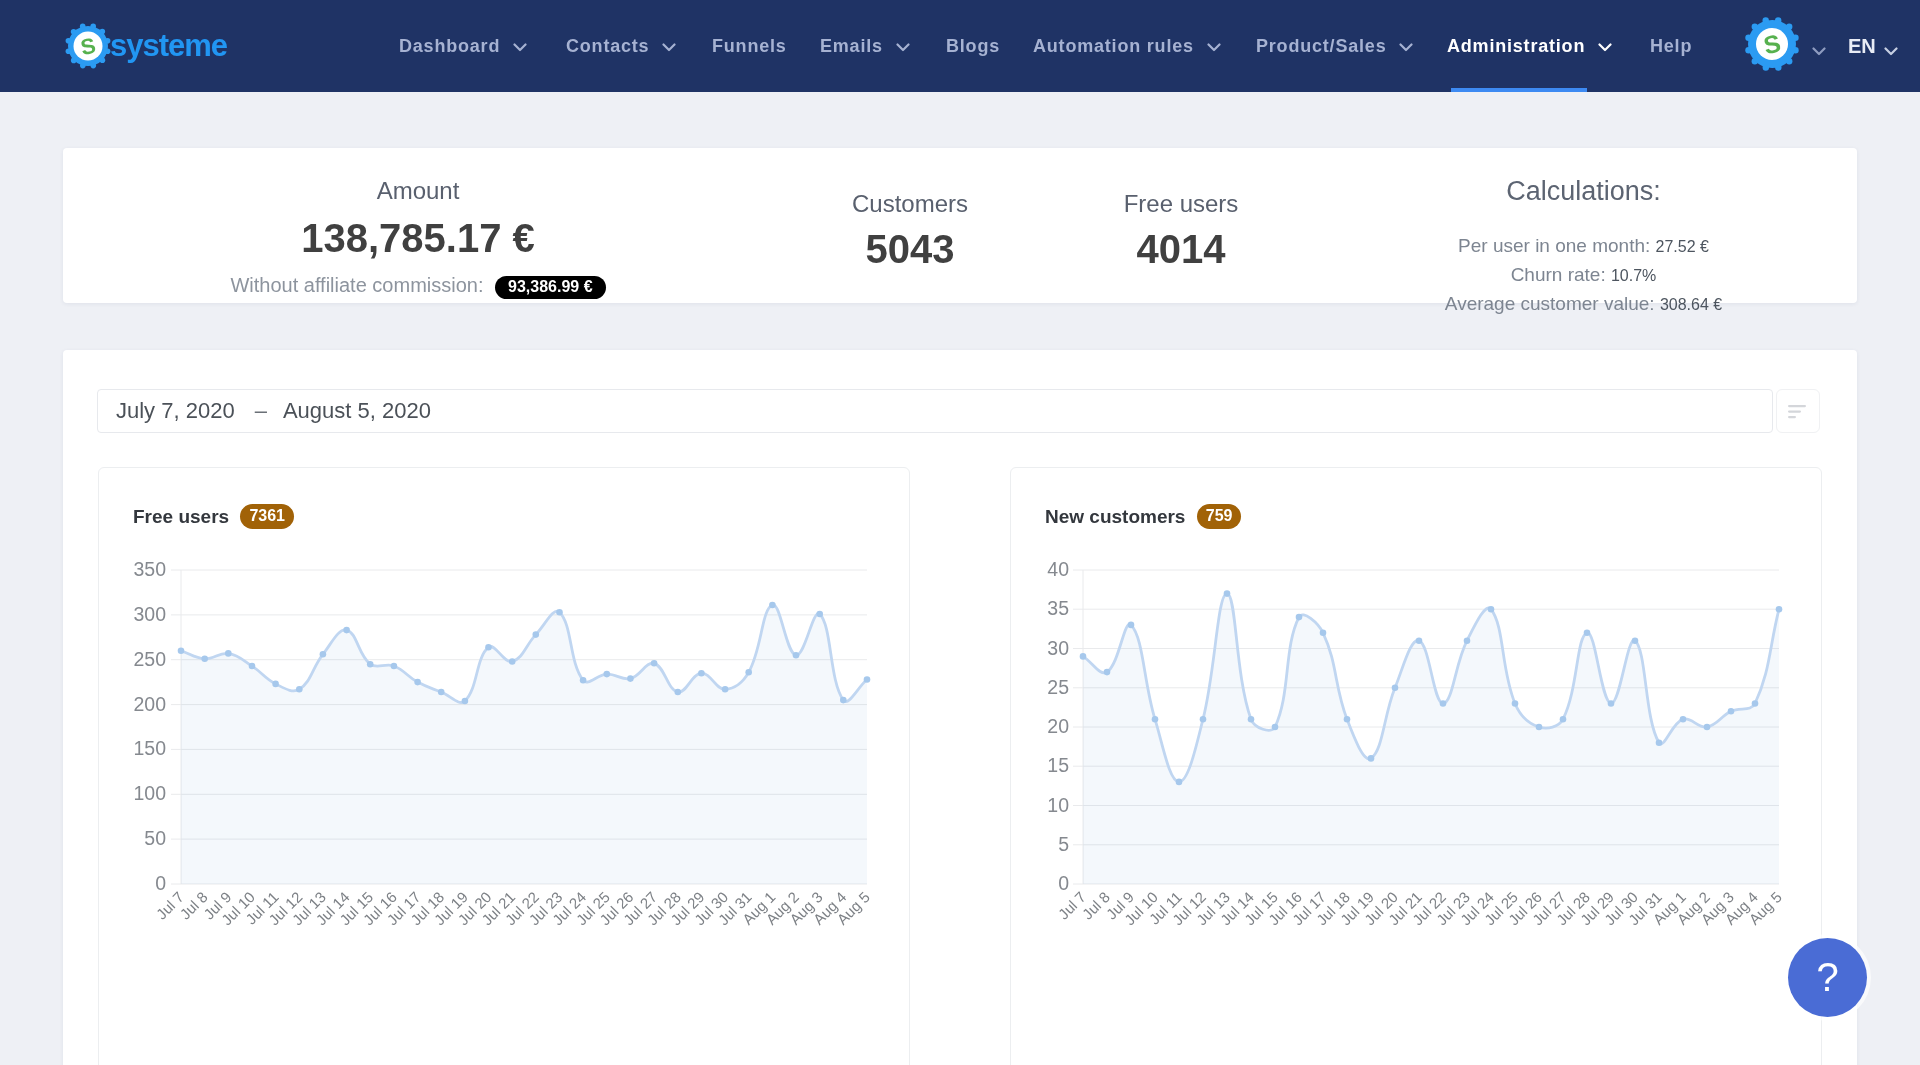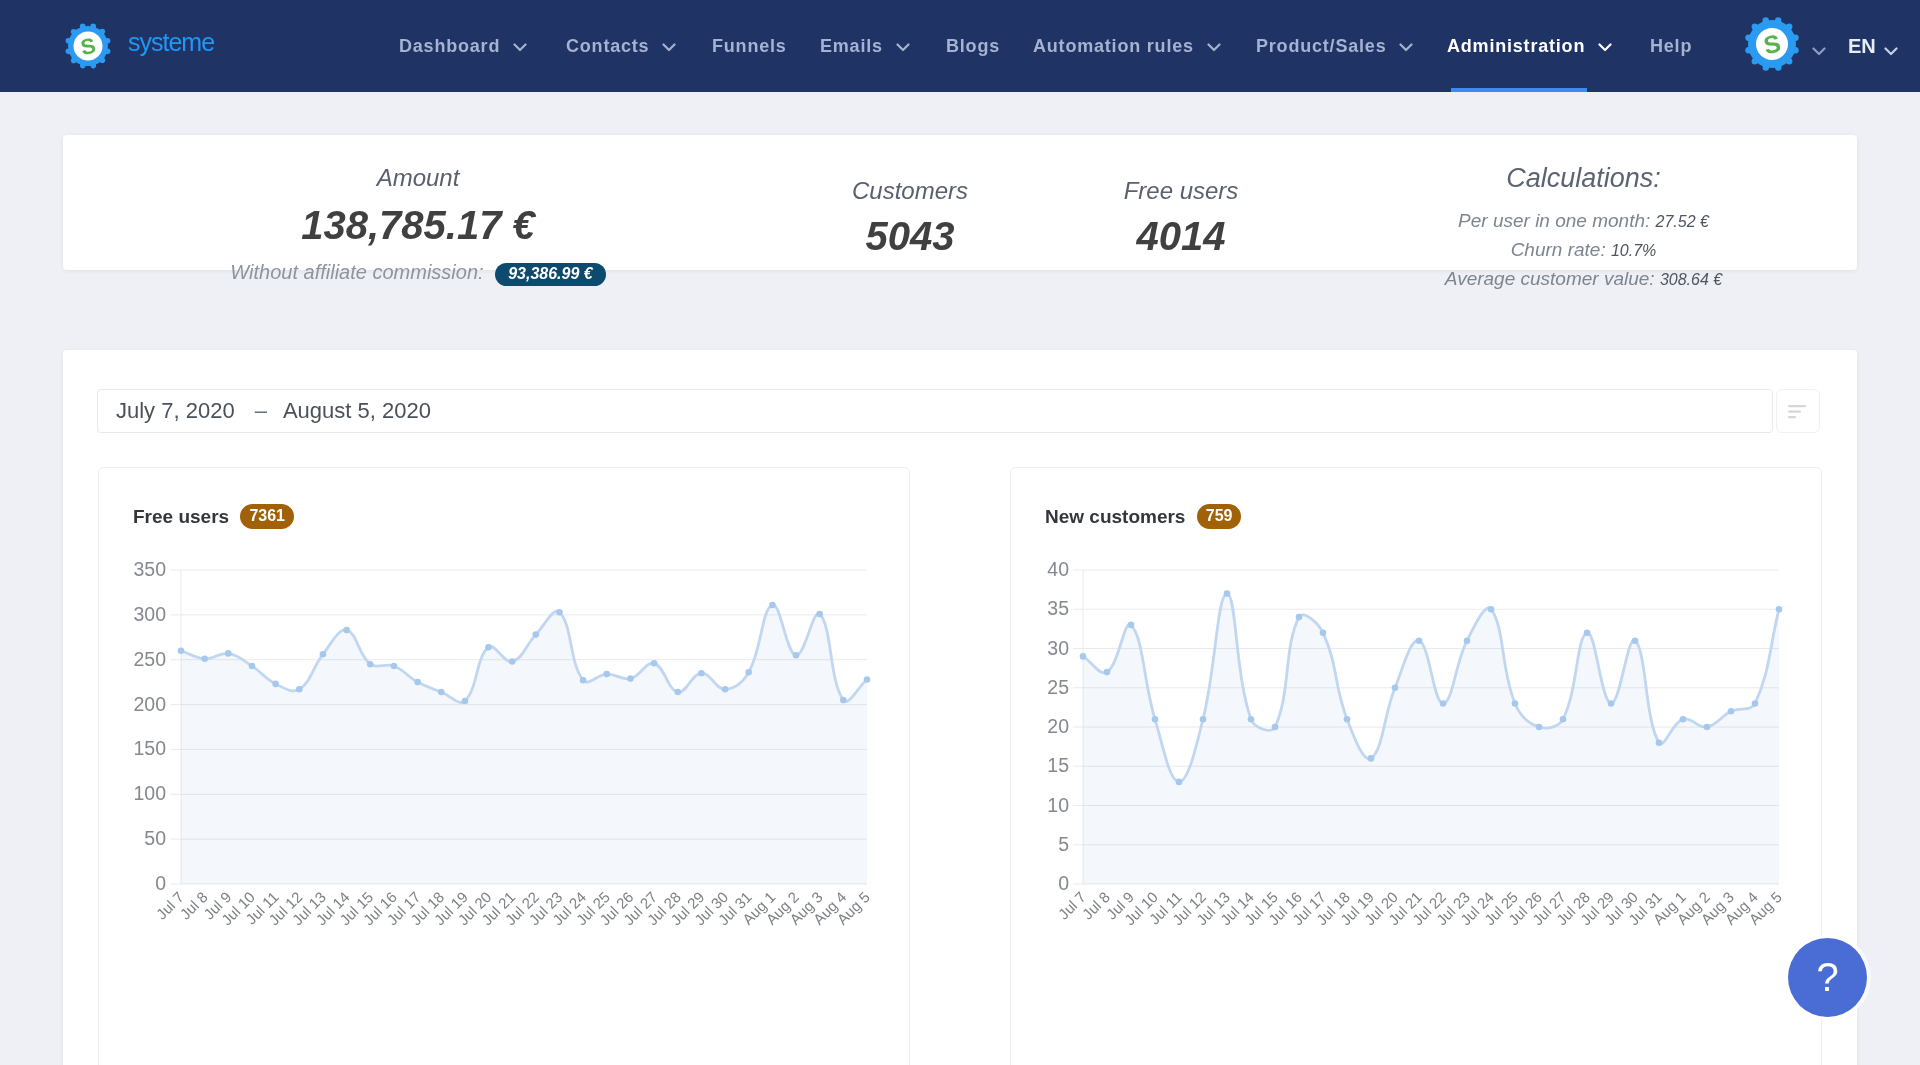--- a/index.html
+++ b/index.html
@@ -1,39 +1,39 @@
 <!DOCTYPE html>
 <html><head><meta charset="utf-8">
 <style>
 * { margin:0; padding:0; box-sizing:border-box; }
 html,body { width:1920px; height:1065px; overflow:hidden; background:#eef0f5;
   font-family:"Liberation Sans", sans-serif; }
 .navbar { position:absolute; left:0; top:0; width:1920px; height:92px; background:#1f3365; }
 .logo { position:absolute; left:65px; top:23px; }
-.logo-text { position:absolute; left:128px; top:28px; font-size:25px; font-weight:normal;
+.logo-text { position:absolute; left:110px; top:28px; font-size:31px; font-weight:bold;
   color:#2196f3; letter-spacing:-1px; }
 .nav-item { position:absolute; top:0; height:92px; line-height:92px; font-size:18px;
   font-weight:bold; color:#a6b2d2; letter-spacing:0.8px; white-space:nowrap; }
 .nav-item.active { color:#ffffff; }
 .nchev { margin-left:13px; display:inline-block; vertical-align:middle; margin-top:-3px; }
 .underline { position:absolute; left:1451px; top:88px; width:136px; height:4px; background:#3d8af2; }
 .avatar { position:absolute; left:1744px; top:16px; }
 .av-chev { position:absolute; left:1812px; top:42px; }
 .en { position:absolute; left:1848px; top:0; height:76px; line-height:92px;
   font-size:20px; font-weight:bold; color:#e8ecf5; }
 .en-chev { position:absolute; left:1884px; top:42px; }
 .card { position:absolute; background:#fff; border-radius:4px;
   box-shadow:0 1px 4px rgba(30,40,90,0.07); }
-.card1 { left:63px; top:135px; width:1794px; height:135px;font-style:italic; }
+.card1 { left:63px; top:148px; width:1794px; height:155px; }
 .card2 { left:63px; top:350px; width:1794px; height:760px; }
 .col { position:absolute; text-align:center; }
 .h-gray { font-size:24px; color:#59606e; }
 .v-blue { font-size:40px; font-weight:bold; color:#404040; }
 .sub { font-size:20px; color:#8d949e; }
-.pill { display:inline-block; background:#0c4a6e; color:#fff; font-size:16px; font-weight:bold;
+.pill { display:inline-block; background:#000000; color:#fff; font-size:16px; font-weight:bold;
   border-radius:12px; padding:2px 13px 3px; margin-left:6px; }
 .calc-line { font-size:19px; color:#7d8591; margin-top:7px; }
 .calc-line b { font-size:16px; color:#4d555f; font-weight:normal; }
 .dateinput { position:absolute; left:34px; top:39px; width:1676px; height:44px; background:#fff;
   border:1px solid #e7e9ed; border-radius:4px; font-size:22px; color:#4b5158;
   line-height:42px; padding-left:18px; }
 .dateinput .dash { margin:0 16px 0 20px; color:#6a7077; }
 .filterbtn { position:absolute; left:1713px; top:39px; width:44px; height:44px; background:#fff;
   border:1px solid #f0f1f3; border-radius:6px; text-align:center; line-height:50px; }
 .panel { position:absolute; background:#fff; border:1px solid #eceef0; border-radius:6px; }
@@ -128,21 +128,21 @@
   <div class="col" style="left:654px;width:386px;top:42px;">
     <div class="h-gray">Customers</div>
     <div class="v-blue" style="margin-top:9px;">5043</div>
   </div>
   <div class="col" style="left:977px;width:282px;top:42px;">
     <div class="h-gray">Free users</div>
     <div class="v-blue" style="margin-top:9px;">4014</div>
   </div>
   <div class="col" style="left:1257px;width:527px;top:28px;">
     <div style="font-size:27px;color:#5c6472;">Calculations:</div>
-    <div class="calc-line" style="margin-top:16px;">Per user in one month: <b>27.52 €</b></div>
+    <div class="calc-line" style="margin-top:28px;">Per user in one month: <b>27.52 €</b></div>
     <div class="calc-line">Churn rate: <b>10.7%</b></div>
     <div class="calc-line">Average customer value: <b>308.64 €</b></div>
   </div>
 </div>
 
 <div class="card card2">
   <div class="dateinput">July 7, 2020<span class="dash">–</span>August 5, 2020</div>
   <div class="filterbtn"><svg width="20" height="16" viewBox="0 0 20 16">
         <rect x="0" y="1" width="18" height="2.2" rx="1.1" fill="#d4d6da"></rect>
         <rect x="0" y="6.5" width="13" height="2.2" rx="1.1" fill="#d4d6da"></rect>

